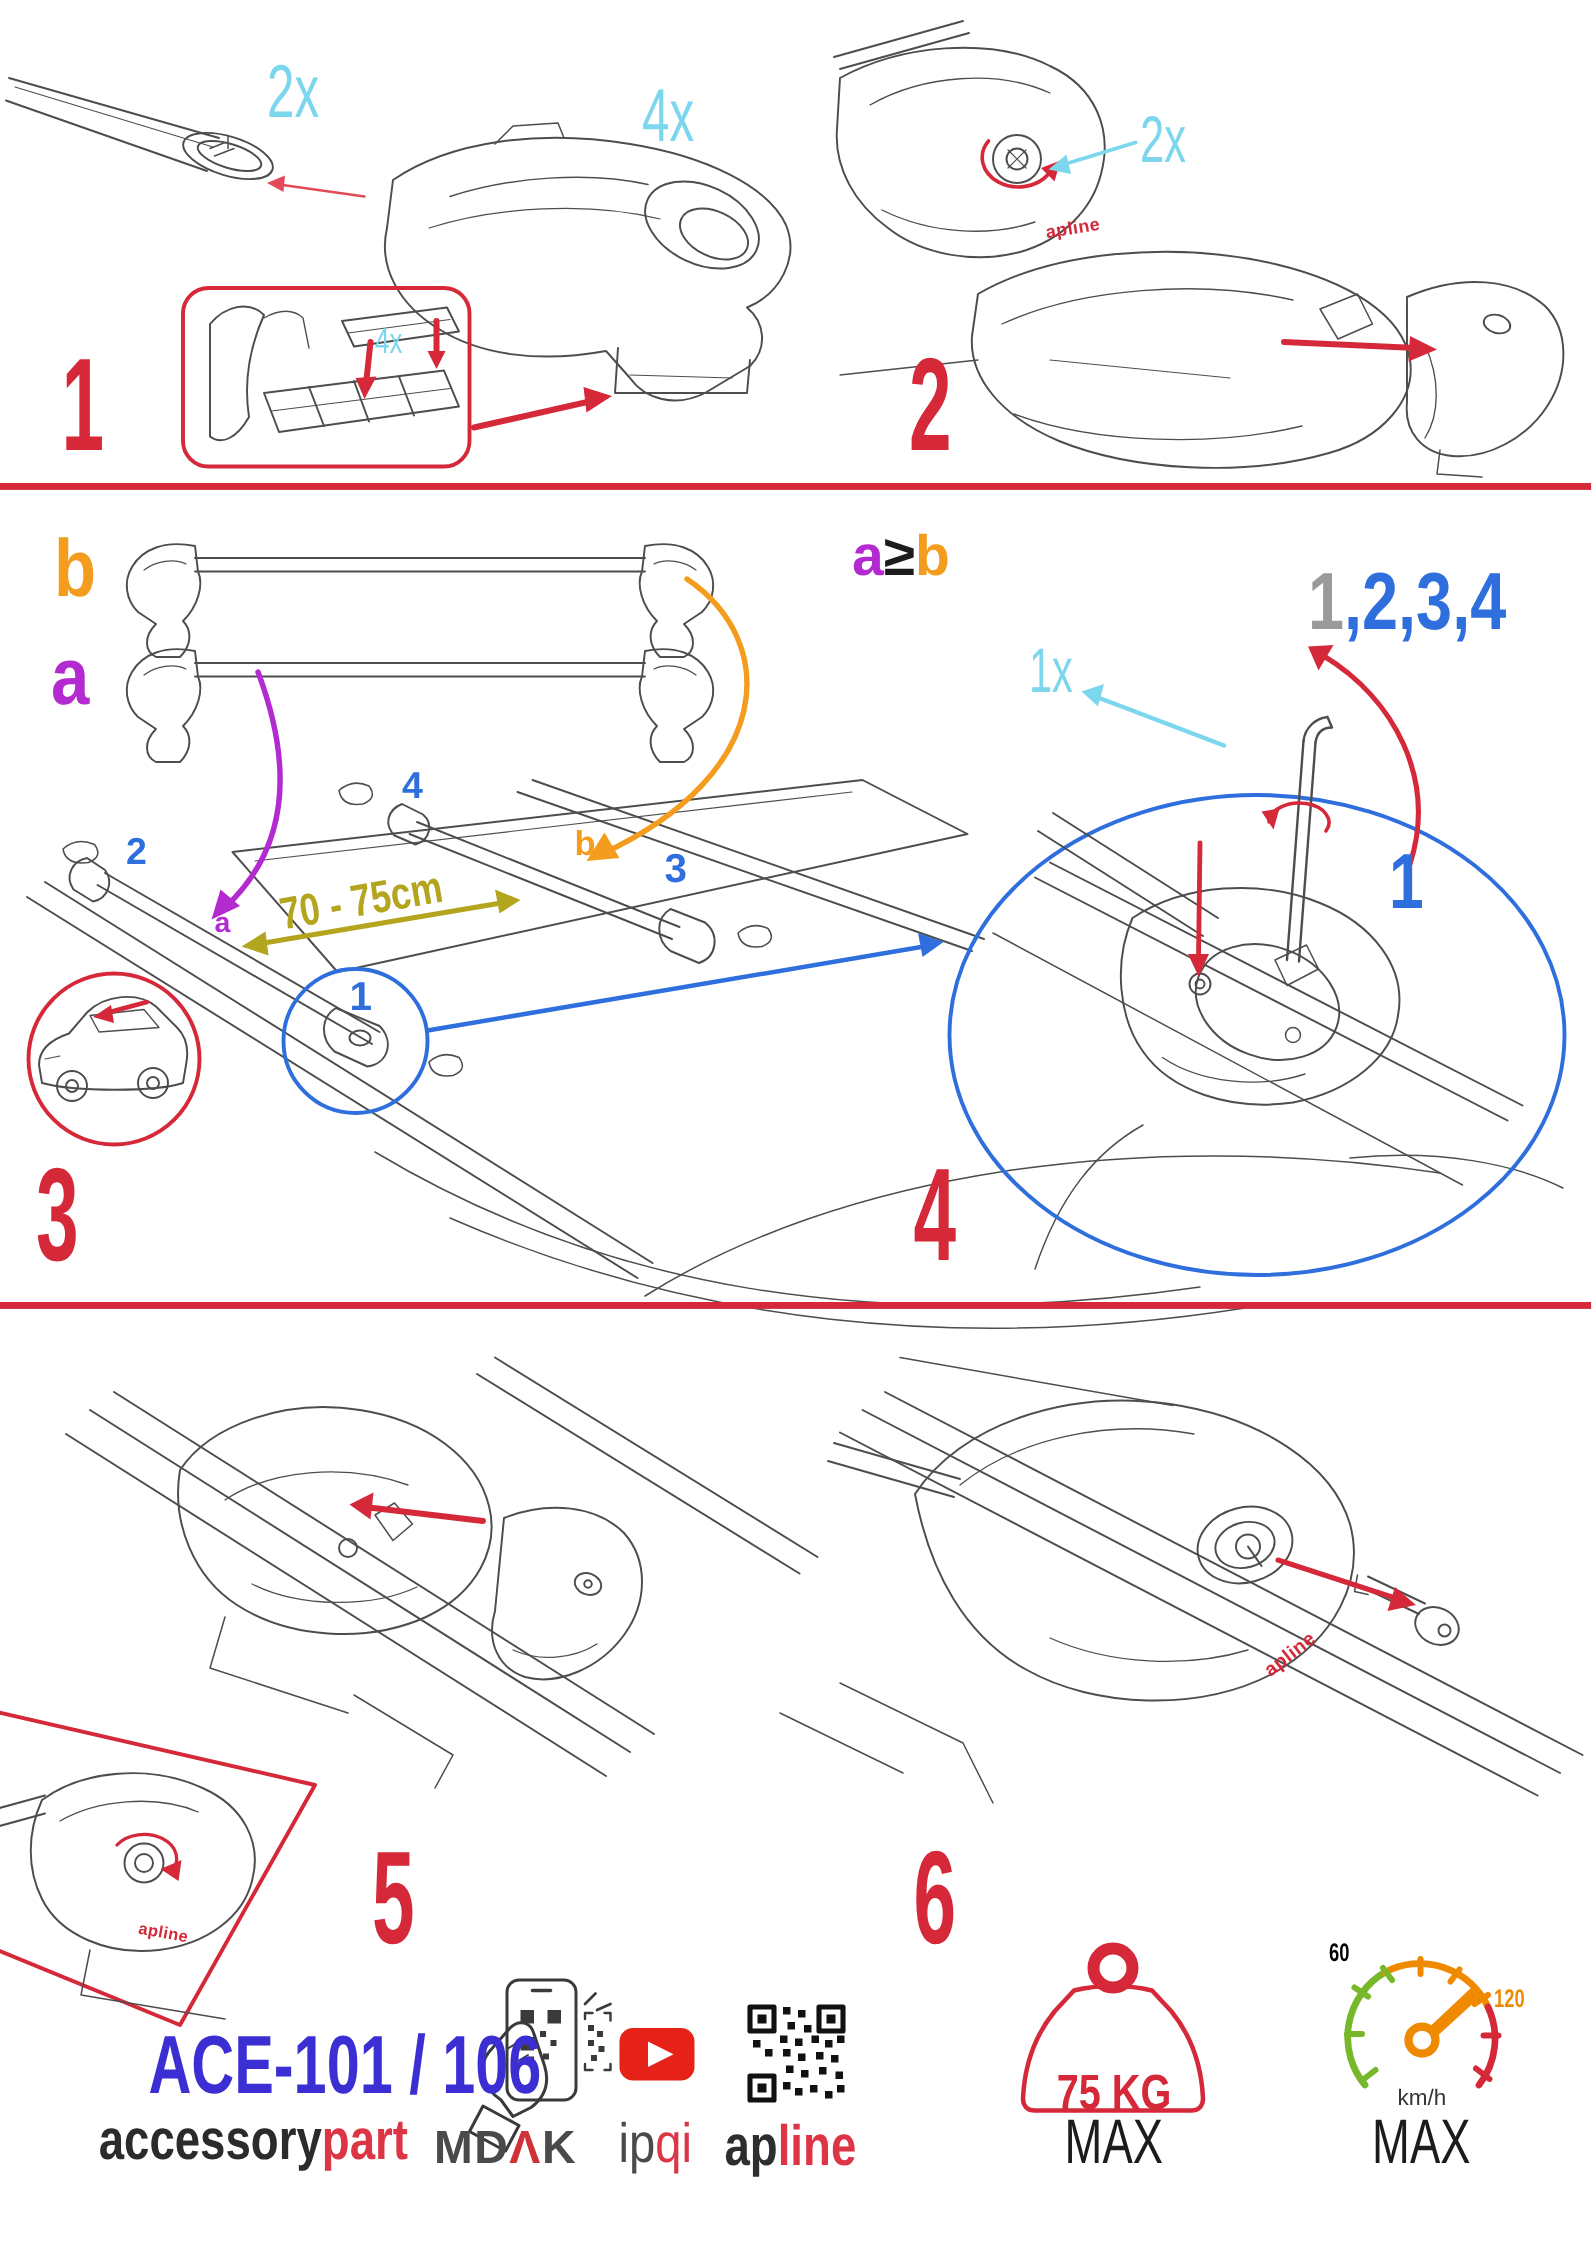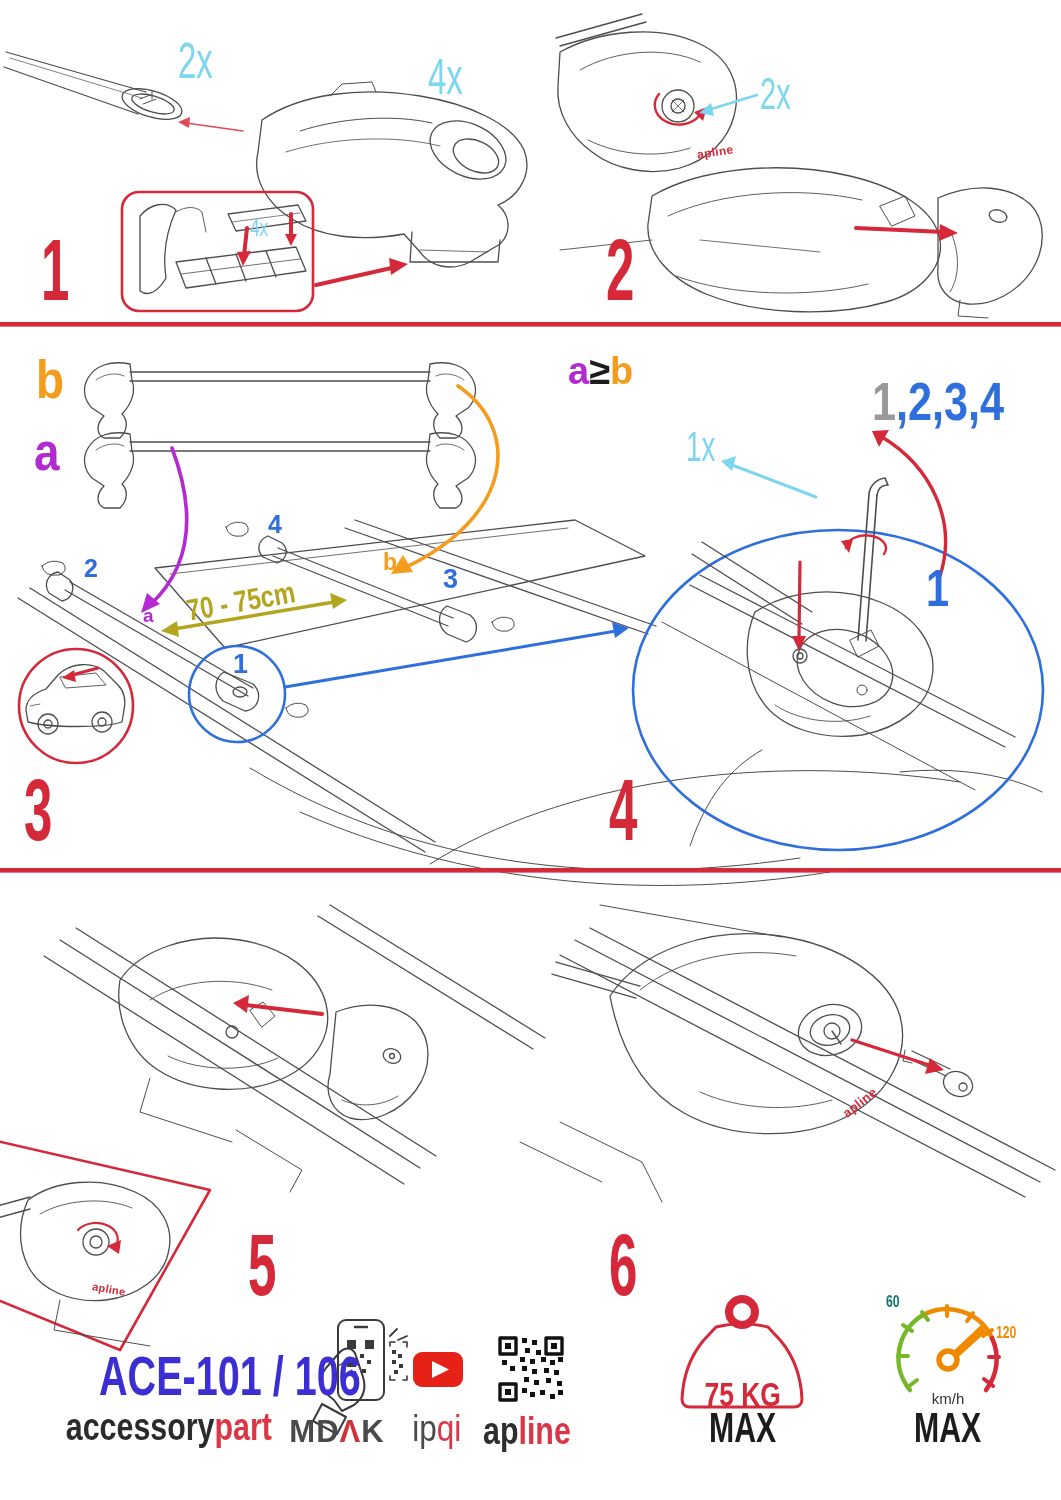--- a/index.html
+++ b/index.html
@@ -28,23 +28,23 @@
   .model{font-size:55px;font-weight:700;color:#3b2fd4;}
   .brandline{font-size:38px;font-weight:700;color:#2b2b2b;}
   .brandline .part{color:#dc3545;}
   .mdak{font-size:31px;font-weight:700;color:#4a4a4a;letter-spacing:1px;}
   .mdak .lam{color:#cf3339;}
   .ipqi{font-size:37px;font-weight:400;color:#4a4a4a;text-decoration:underline;}
   .ipqi .qi{color:#dc3545;}
   .apline{font-size:38px;font-weight:700;color:#2e2e2e;}
   .apline .line{color:#dc3545;}
   .kg{font-size:33px;font-weight:700;color:#d5293a;}
-  .maxlbl{font-size:42px;font-weight:700;color:#1c1c1c;}
+  .maxlbl{font-size:42px;font-weight:400;color:#1c1c1c;}
   .speedtick{font-size:17px;font-weight:700;}
-  .green{color:#0f766e;} .sporange{color:#ef8a00;}
+  .green{color:#000000;} .sporange{color:#ef8a00;}
   .kmh{font-size:15px;color:#333;}
   .ctr{text-align:center;}
 </style>
 </head>
 <body>
 
 <div id="sheet">
 
 <svg id="lineart" width="1061" height="1500" viewBox="0 0 1061 1500" fill="none" stroke="#4d4d4d" stroke-width="1.3" stroke-linecap="round" stroke-linejoin="round">
 

